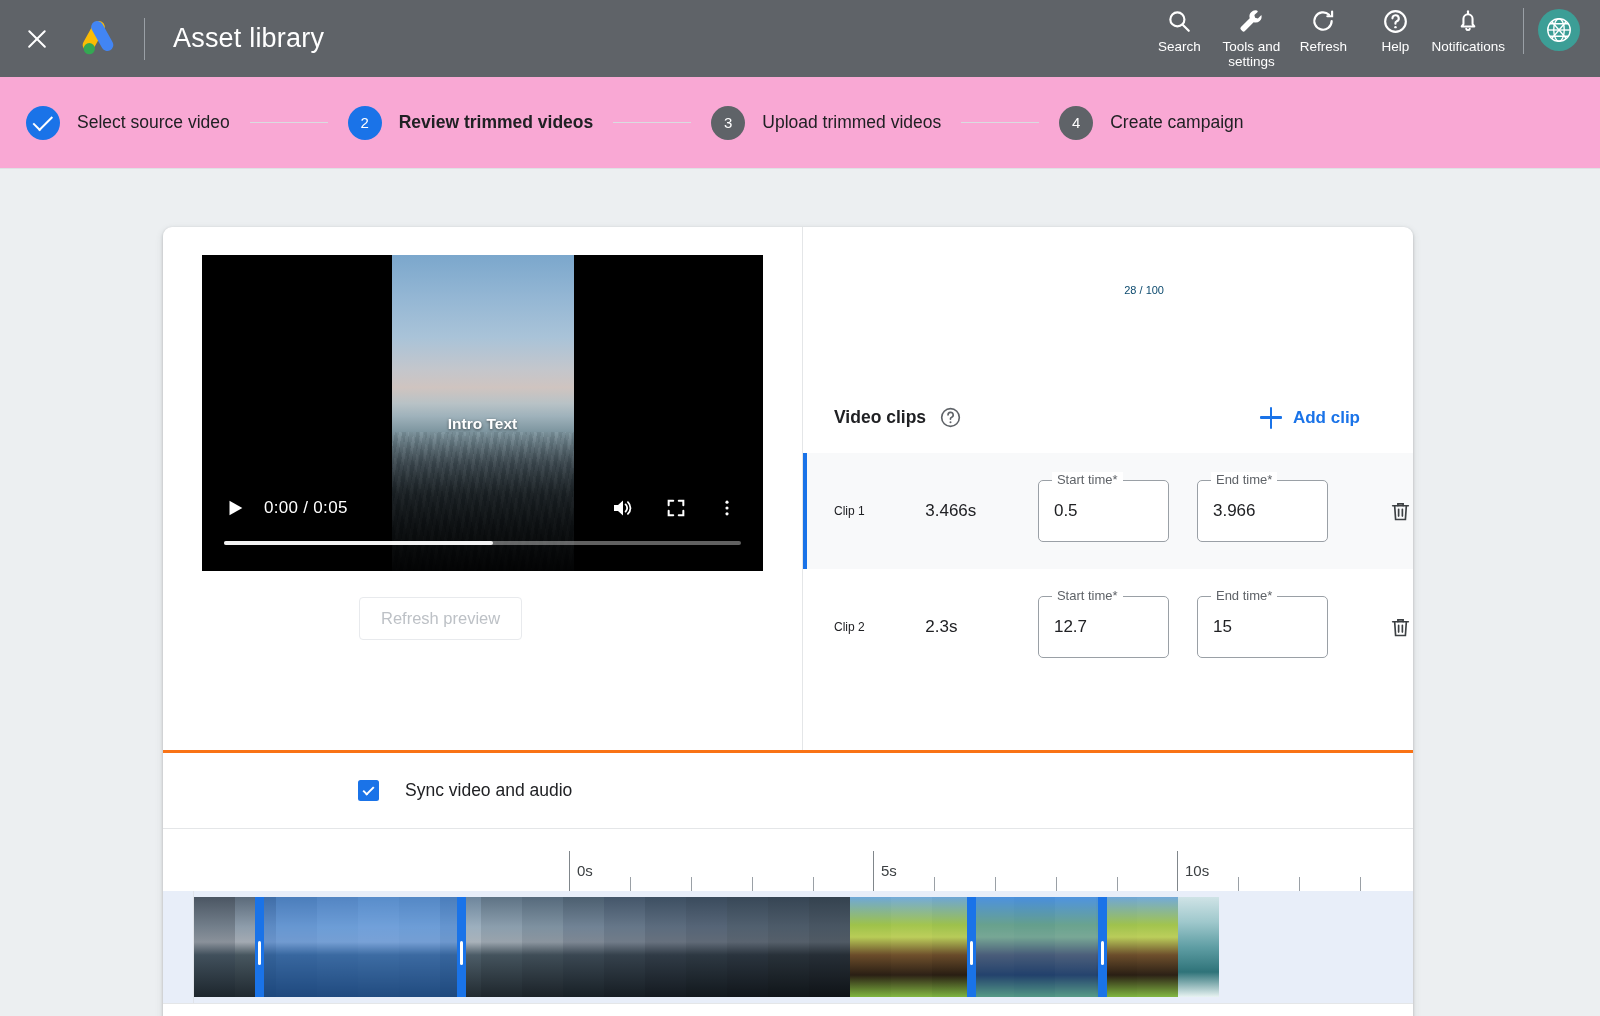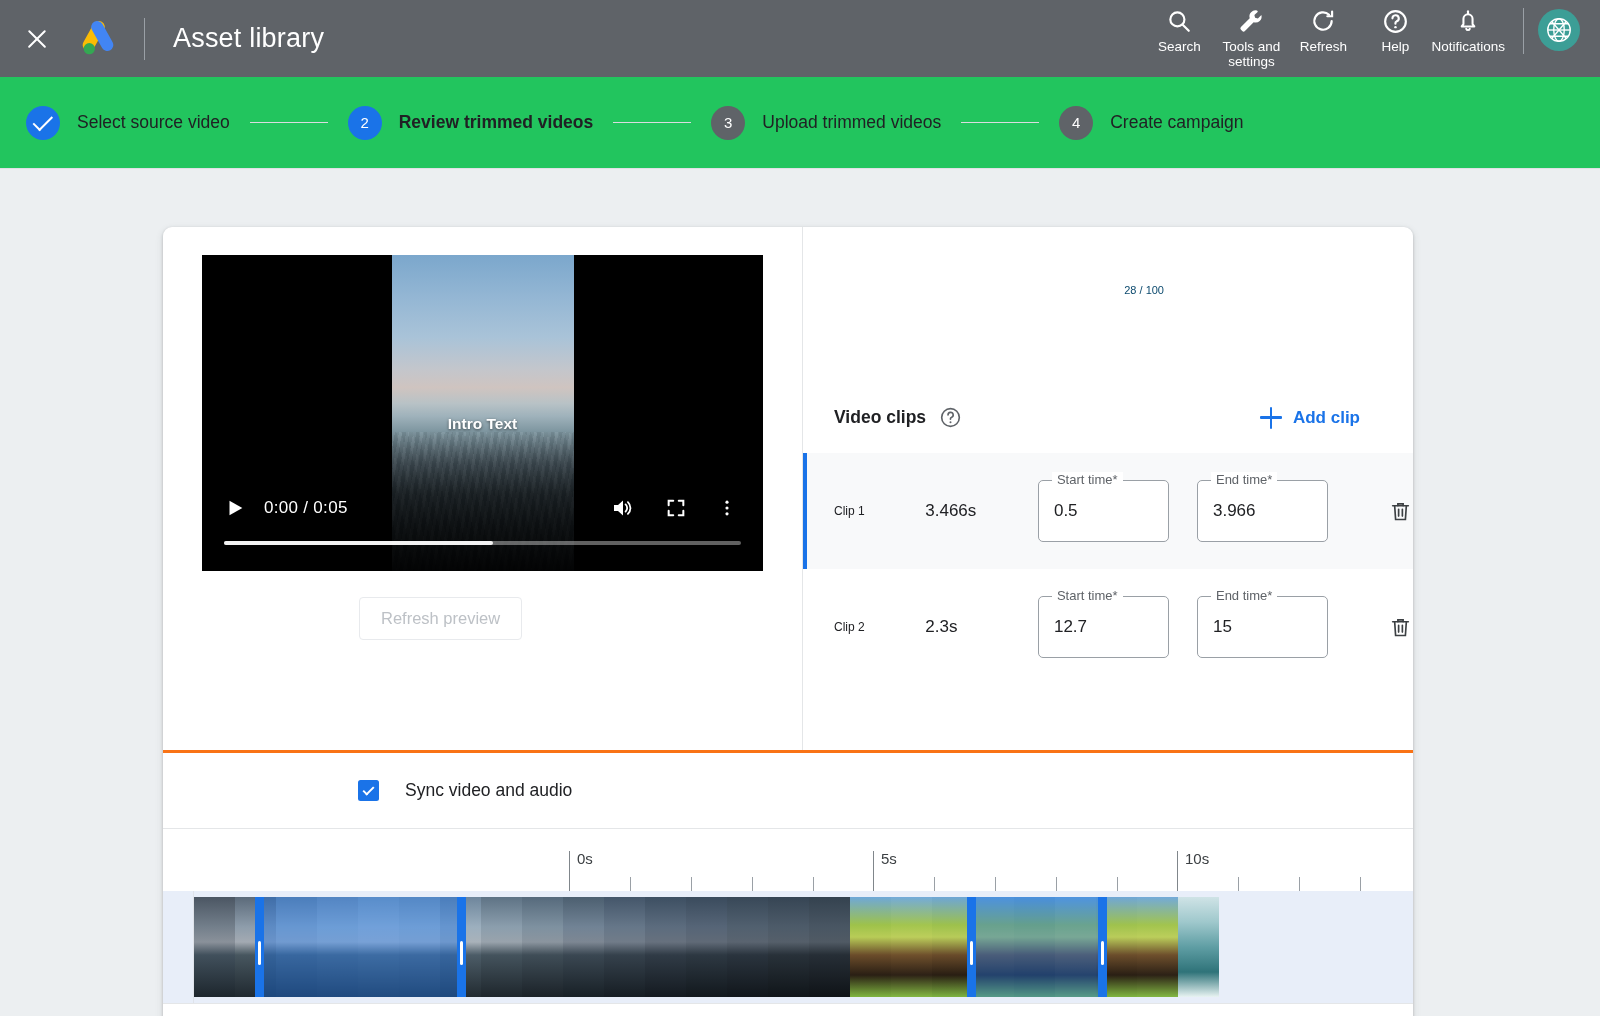--- a/index.html
+++ b/index.html
@@ -47,21 +47,21 @@
   .tb-sep { width: 1px; height: 46px; background: #9aa0a6; margin: 8px 14px 0 18px; }
   .avatar {
     width: 42px; height: 42px; border-radius: 50%; background: #3c9e96;
     margin-top: 9px; margin-right: 20px; display: flex; align-items: center;
     justify-content: center; cursor: pointer; flex: 0 0 auto;
   }
 
   
   .stepper {
     position: absolute; left: 0; top: 77px; width: 1600px; height: 92px;
-    background: #22c55e; display: flex; align-items: center;
+    background: #f9a8d4; display: flex; align-items: center;
     border-bottom: 1px solid #dfe1e5;
   }
   .step { display: flex; align-items: center; }
   .step .circle {
     width: 34px; height: 34px; border-radius: 50%; display: flex;
     align-items: center; justify-content: center; color: #fff;
     font-size: 15px; flex: 0 0 auto;
   }
   .step.done .circle { background: #1a73e8; }
   .step.active .circle { background: #1a73e8; }
@@ -205,21 +205,21 @@
   
   .timeline { border-top: 1px solid #e4e6e8; position: relative; }
   .ruler { position: relative; height: 62px; background: #fff; }
   .tick-major {
     position: absolute; top: 22px; width: 1px; height: 40px; background: #80868b;
   }
   .tick-minor {
     position: absolute; top: 48px; width: 1px; height: 14px; background: #9aa0a6;
   }
   .tick-label {
-    position: absolute; top: 21px; font-size: 15px; color: #3c4043; padding-left: 8px;
+    position: absolute; top: 33px; font-size: 15px; color: #3c4043; padding-left: 8px;
   }
   .track-row { display: flex; height: 112px; position: relative; }
   .track-head {
     width: 212px; background: #e8eef9; display: flex; align-items: center;
     padding-left: 36px; border-right: 1px solid #dfe3ea; flex: 0 0 auto;
   }
   .track-head-spacer { width: 31px; background: #e8eef9; border-right: 1px solid #dfe3ea; flex: 0 0 auto; }
   .track-label { font-size: 17.5px; color: #202124; margin-left: 32px; }
   .track-body { flex: 1; position: relative; background: #e8eef9; overflow: hidden; }
   .filmstrip {

